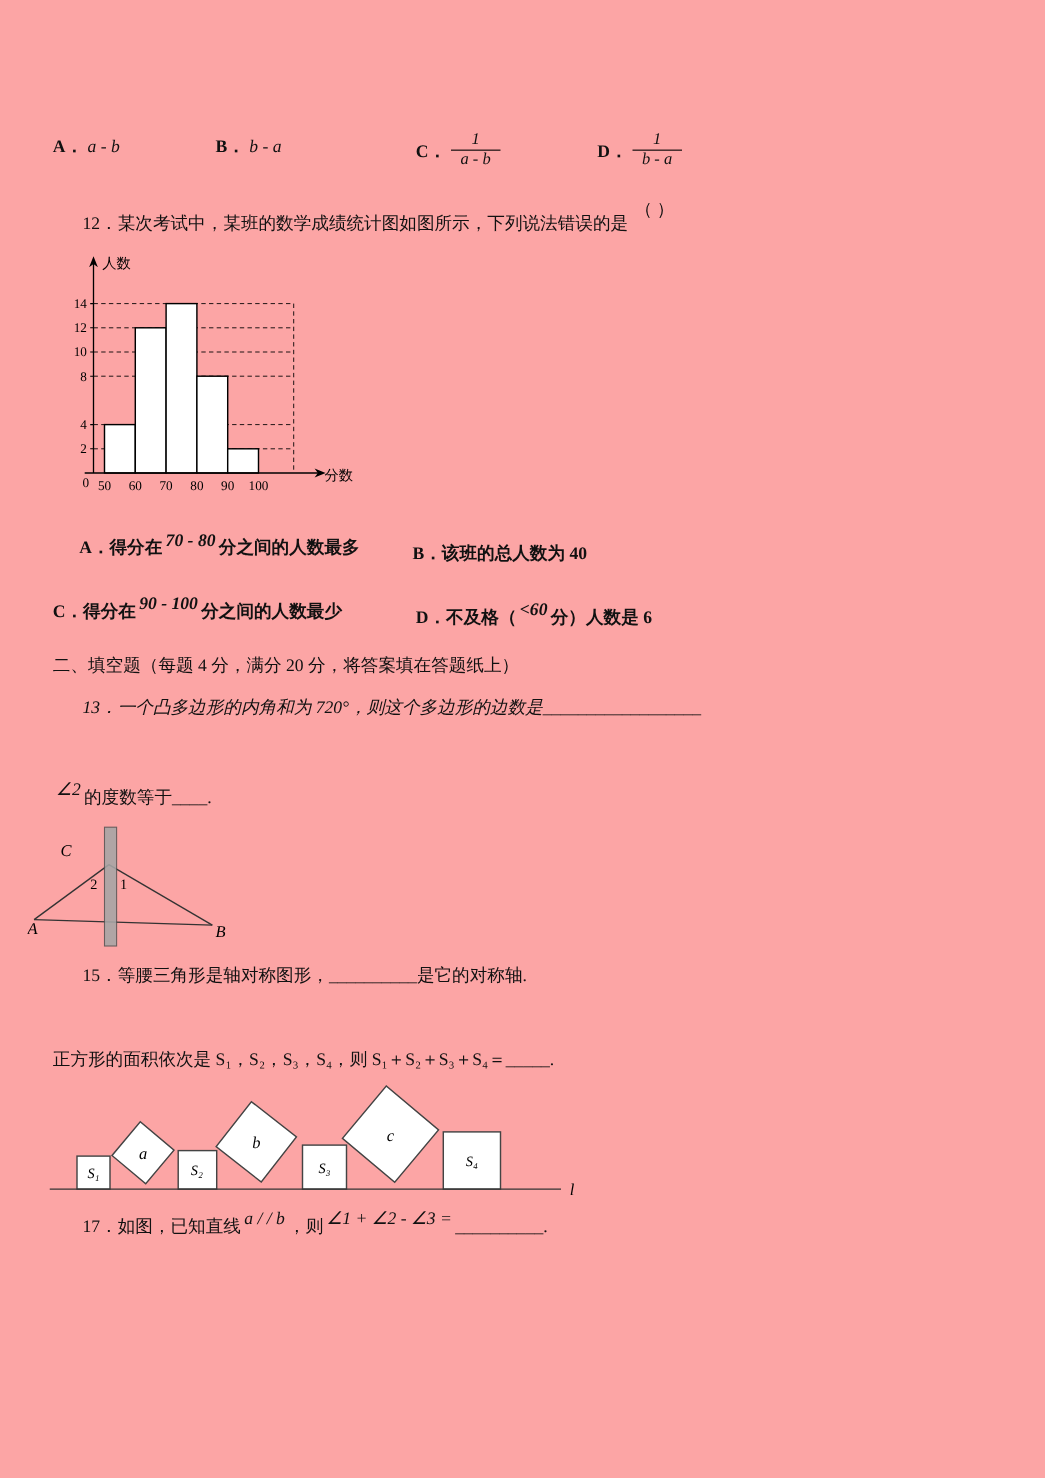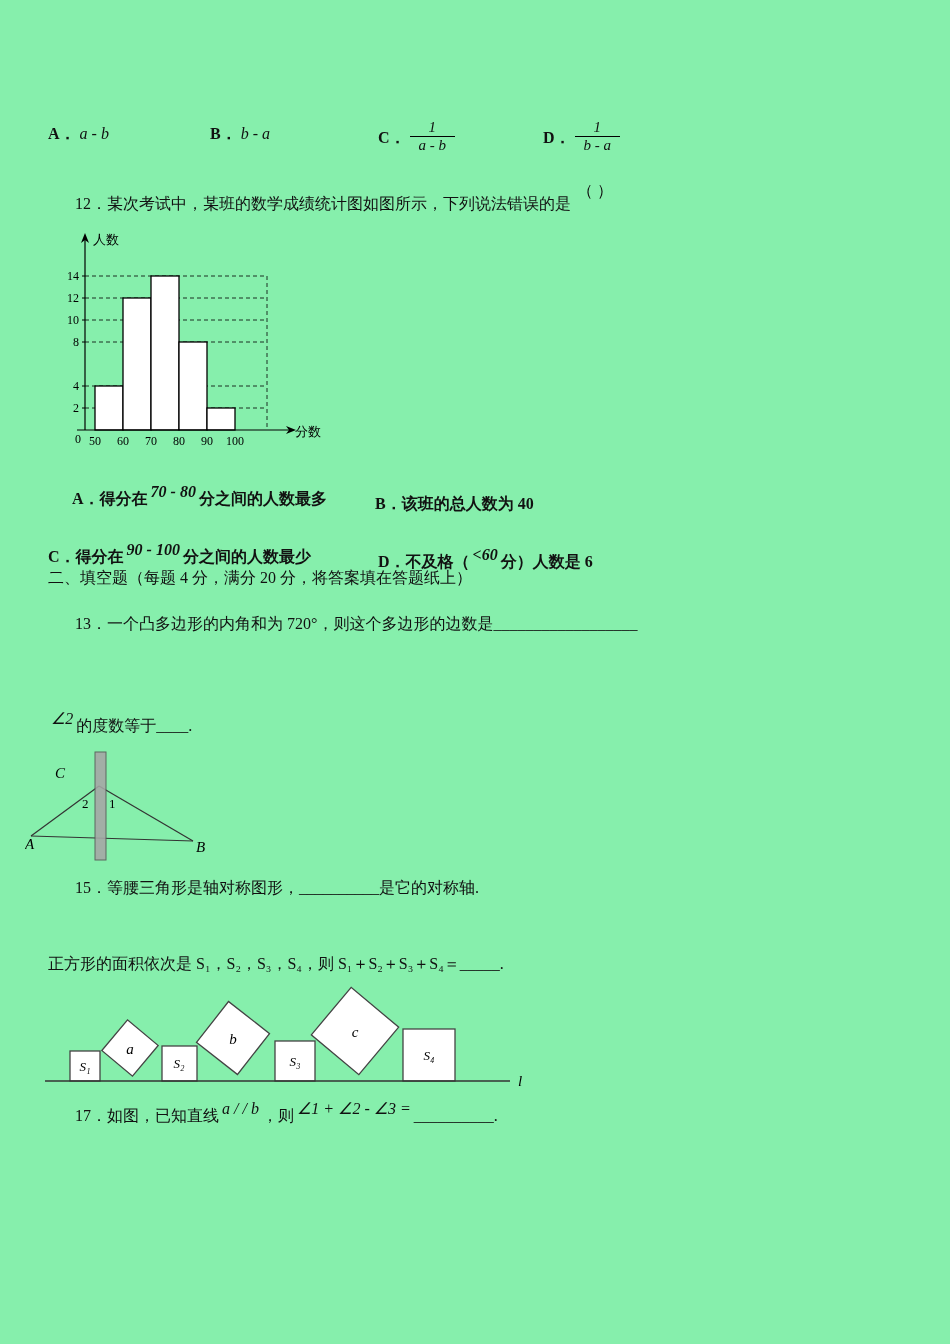--- a/index.html
+++ b/index.html
@@ -1,18 +1,18 @@
 <!DOCTYPE html>
 <html><head>
 <meta charset="utf-8">
 <style>
   * { box-sizing: border-box; }
   html, body { margin: 0; padding: 0; background: #ffffff; }
   .page {
-    position: relative; width: 950px; height: 1344px; background: #86efac;
+    position: relative; width: 950px; height: 1344px; background: #fca5a5;
     color: #111; font-family: "Liberation Serif", "DejaVu Sans", serif;
     font-size: 16px; line-height: 1.5; overflow: hidden;
   }
   .abs { position: absolute; white-space: nowrap; }
   .bold { font-weight: bold; }
   .opt-label { font-weight: bold; margin-right: 4px; }
   .mathv { font-family: "Liberation Serif", serif; font-style: italic; }
   .math { font-family: "Liberation Serif", serif; font-style: italic; position: relative; top: -7px; padding: 0 3px; }
   .raised { position: relative; top: -13px; margin-left: 6px; }
   .frac { display: inline-block; vertical-align: middle; text-align: center;
@@ -26,21 +26,21 @@
   .sq { fill: #fff; stroke: #444; stroke-width: 1.3; }
 </style>
 </head>
 <body>
 
 <div class="page">
 
   <span class="abs" style="left:48px; top:122px;">
     <span class="opt-label">A．</span><span class="mathv">a - b</span>
   </span>
-  <span class="abs" style="left:210px; top:122px;">
+  <span class="abs" style="left:196px; top:122px;">
     <span class="opt-label">B．</span><span class="mathv">b - a</span>
   </span>
   <span class="abs" style="left:378px; top:122px;">
     <span class="opt-label">C．</span><span class="frac"><span class="num">1</span><span class="den">a - b</span></span>
   </span>
   <span class="abs" style="left:543px; top:122px;">
     <span class="opt-label">D．</span><span class="frac"><span class="num">1</span><span class="den">b - a</span></span>
   </span>
 
   <div class="abs" style="left:75px; top:192px;">
@@ -95,23 +95,23 @@
   <div class="abs bold" style="left:375px; top:492px;">
     <span>B．该班的总人数为 40</span>
   </div>
   <div class="abs bold" style="left:48px; top:545px;text-align:right;">
     <span>C．得分在</span><span class="math">90 - 100</span><span>分之间的人数最少</span>
   </div>
   <div class="abs bold" style="left:378px; top:550px;">
     <span>D．不及格（</span><span class="math">&lt;60</span><span>分）人数是 6</span>
   </div>
 
-  <div class="abs" style="left:48px; top:566px;">二、填空题（每题 4 分，满分 20 分，将答案填在答题纸上）</div>
+  <div class="abs" style="left:48px; top:594px;">二、填空题（每题 4 分，满分 20 分，将答案填在答题纸上）</div>
 
-  <div class="abs" style="left:75px; top:612px;">13．一个凸多边形的内角和为 720°，则这个多边形的边数是__________________</div>
+  <div class="abs" style="left:75px; top:632px;font-style:italic;">13．一个凸多边形的内角和为 720°，则这个多边形的边数是__________________</div>
 
   <div class="abs" style="left:48px; top:714px;">
     <span class="math">∠2</span><span>的度数等于____.</span>
   </div>
 
   <div class="abs" style="left:25px; top:748px;">
     <svg width="235" height="118" viewBox="0 0 235 118">
       <line x1="6" y1="88" x2="168" y2="93" stroke="#333" stroke-width="1.2"></line>
       <line x1="6" y1="88" x2="74" y2="38" stroke="#333" stroke-width="1.2"></line>
       <line x1="74" y1="38" x2="168" y2="93" stroke="#333" stroke-width="1.2"></line>

